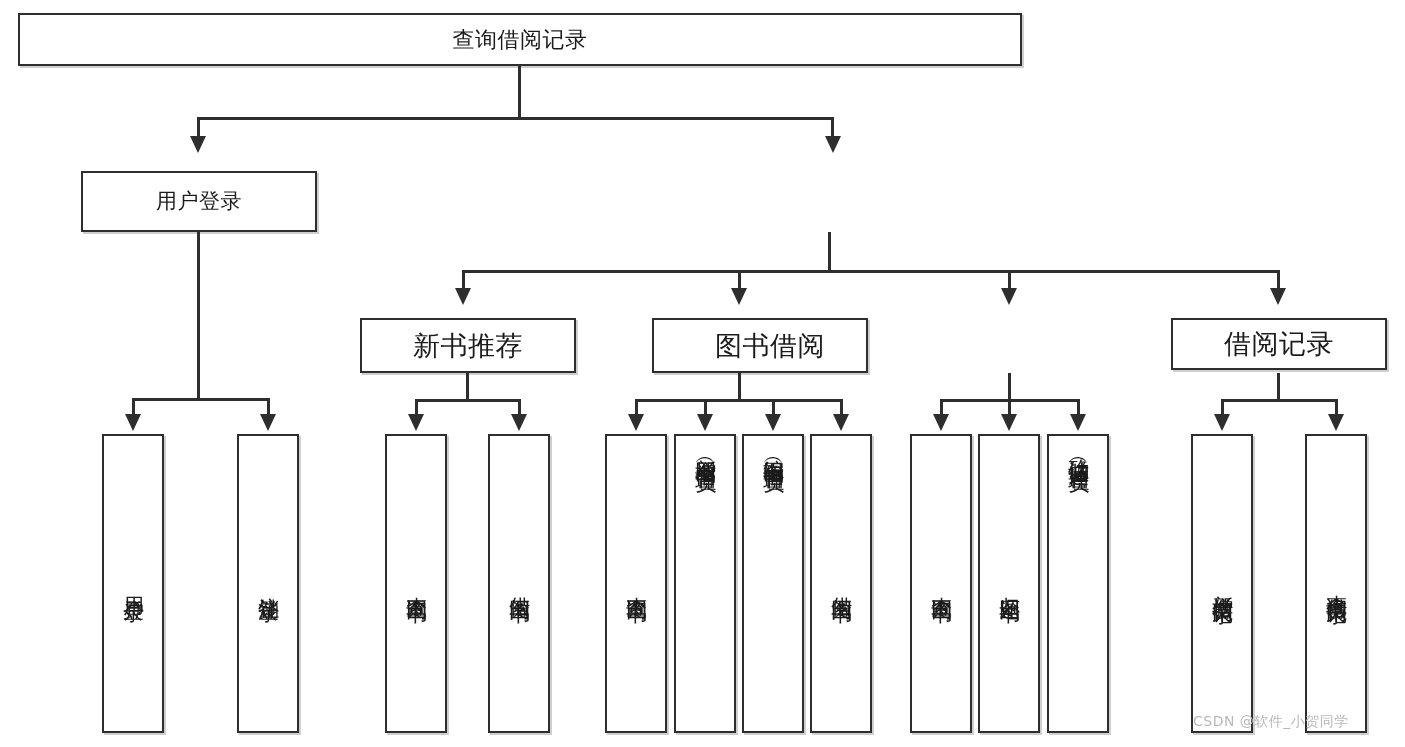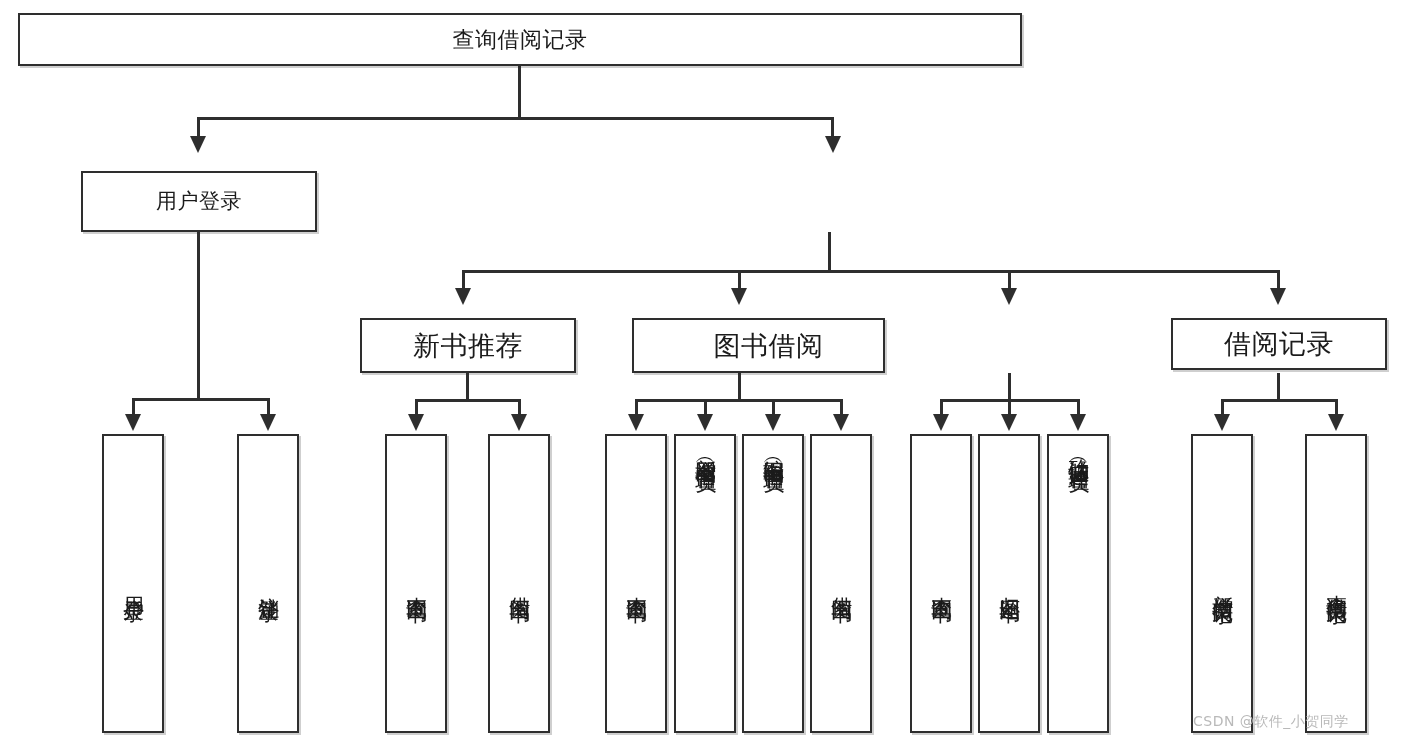--- a/index.html
+++ b/index.html
@@ -122,21 +122,21 @@
   <div class="vline" style="left:1008px; top:270px; width:3px; height:20px;"></div>
   <div class="vline" style="left:1277px; top:270px; width:3px; height:20px;"></div>
   <div class="arrow" style="left:455px; top:288px;"></div>
   <div class="arrow" style="left:731px; top:288px;"></div>
   <div class="arrow" style="left:1001px; top:288px;"></div>
   <div class="arrow" style="left:1270px; top:288px;"></div>
 
   <div class="node lvl3" style="left:360px; top:318px; width:216px; height:55px;">
     <span class="lbl">新书推荐</span>
   </div>
-  <div class="node lvl3" style="left:632px; top:318px; width:253px; height:55px;padding-left:20px;">
+  <div class="node lvl3" style="left:652px; top:318px; width:216px; height:55px;padding-left:20px;">
     <span class="lbl">图书借阅</span>
   </div>
   <div class="node lvl3" style="left:1171px; top:318px; width:216px; height:52px;">
     <span class="lbl">借阅记录</span>
   </div>
 
   <div class="vline" style="left:466px; top:373px; width:3px; height:28px;"></div>
   <div class="hline" style="left:415px; top:399px; width:106px;"></div>
   <div class="vline" style="left:415px; top:399px; width:3px; height:17px;"></div>
   <div class="vline" style="left:518px; top:399px; width:3px; height:17px;"></div>

